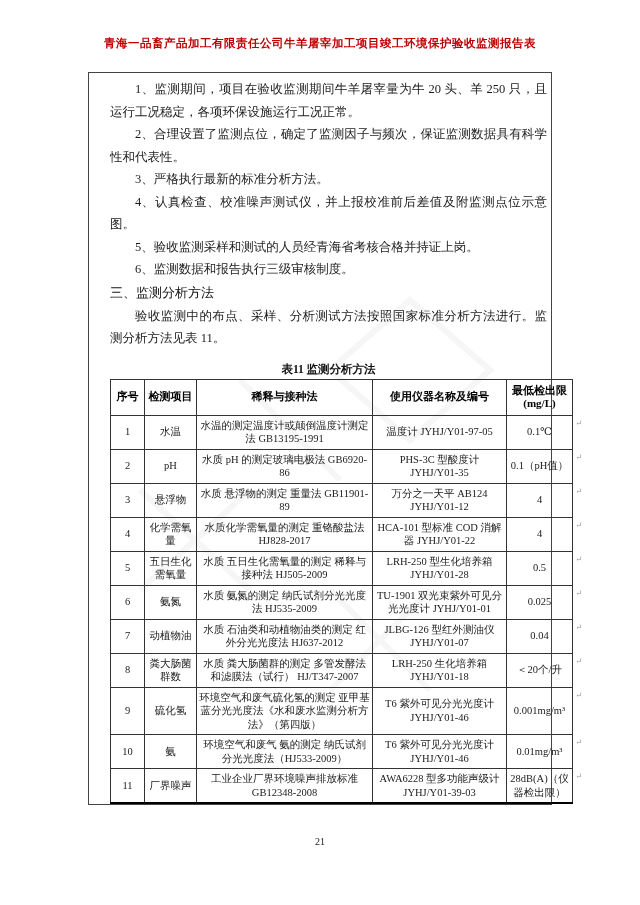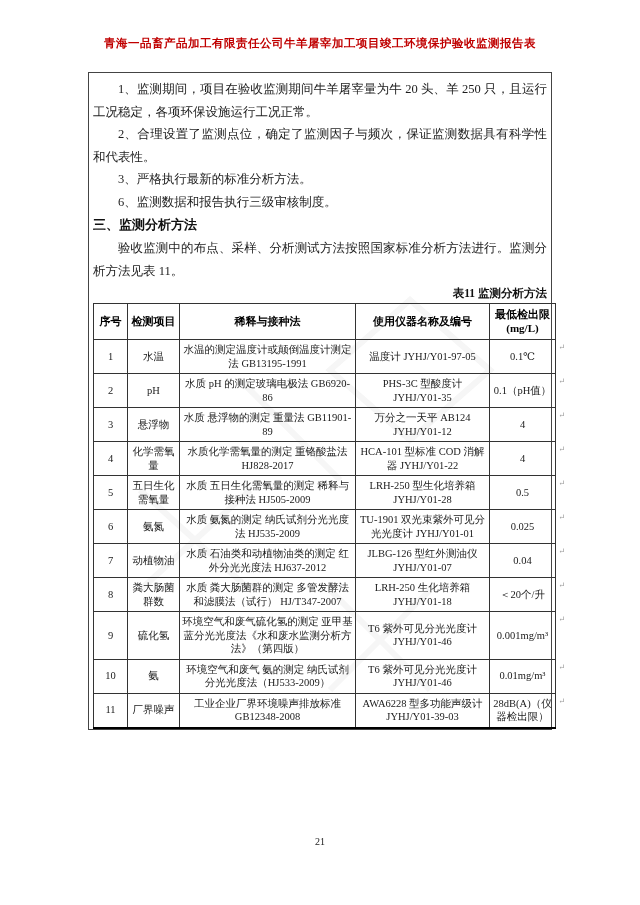--- a/index.html
+++ b/index.html
@@ -20,43 +20,43 @@
   }
   .watermark{
     position:absolute;left:80px;top:260px;
     pointer-events:none;
     opacity:.5;
   }
   .content-box{
     position:absolute;left:88px;top:72px;width:464px;
     border:1px solid #444;
     box-sizing:border-box;
-    padding:5px 4px 0 4px;
+    padding:5px 4px 0 21px;
     background:transparent;
   }
   .para{
     margin:0;
     font-size:12.5px;
     line-height:22.5px;
     text-indent:2em;
     text-align:justify;
     color:#1c1c1c;
   }
   .section-heading{
     font-size:13px;
-    font-weight:bold;
+    font-weight:normal;
     line-height:24px;
     color:#111;
   }
   .table-caption{
-    text-align:right;
+    text-align:center;
     font-weight:bold;
     font-size:11.5px;
     line-height:18px;
-    margin-top:2px;
+    margin-top:10px;
     color:#111;
   }
   table.monitor-table{
     width:100%;
     border-collapse:collapse;
     table-layout:fixed;
     margin-top:1px;
     border-bottom:2.5px solid #000;
     border-radius:20px;
   }
@@ -106,20 +106,22 @@
       <path d="M170 230 L60 330"></path>
       <path d="M250 330 L350 430"></path>
       <path d="M350 330 L250 430"></path>
     </g>
   </svg>
 
   <div class="content-box">
     <p class="para">1、监测期间，项目在验收监测期间牛羊屠宰量为牛 20 头、羊 250 只，且运行工况稳定，各项环保设施运行工况正常。</p>
     <p class="para">2、合理设置了监测点位，确定了监测因子与频次，保证监测数据具有科学性和代表性。</p>
     <p class="para">3、严格执行最新的标准分析方法。</p>
+    <p class="para">4、认真检查、校准噪声测试仪，并上报校准前后差值及附监测点位示意图。</p>
+    <p class="para">5、验收监测采样和测试的人员经青海省考核合格并持证上岗。</p>
     <p class="para">6、监测数据和报告执行三级审核制度。</p>
 
     <div class="section-heading">三、监测分析方法</div>
 
     <p class="para">验收监测中的布点、采样、分析测试方法按照国家标准分析方法进行。监测分析方法见表 11。</p>
 
     <div class="table-caption">表11 监测分析方法</div>
 
     <table class="monitor-table">
       <colgroup>

